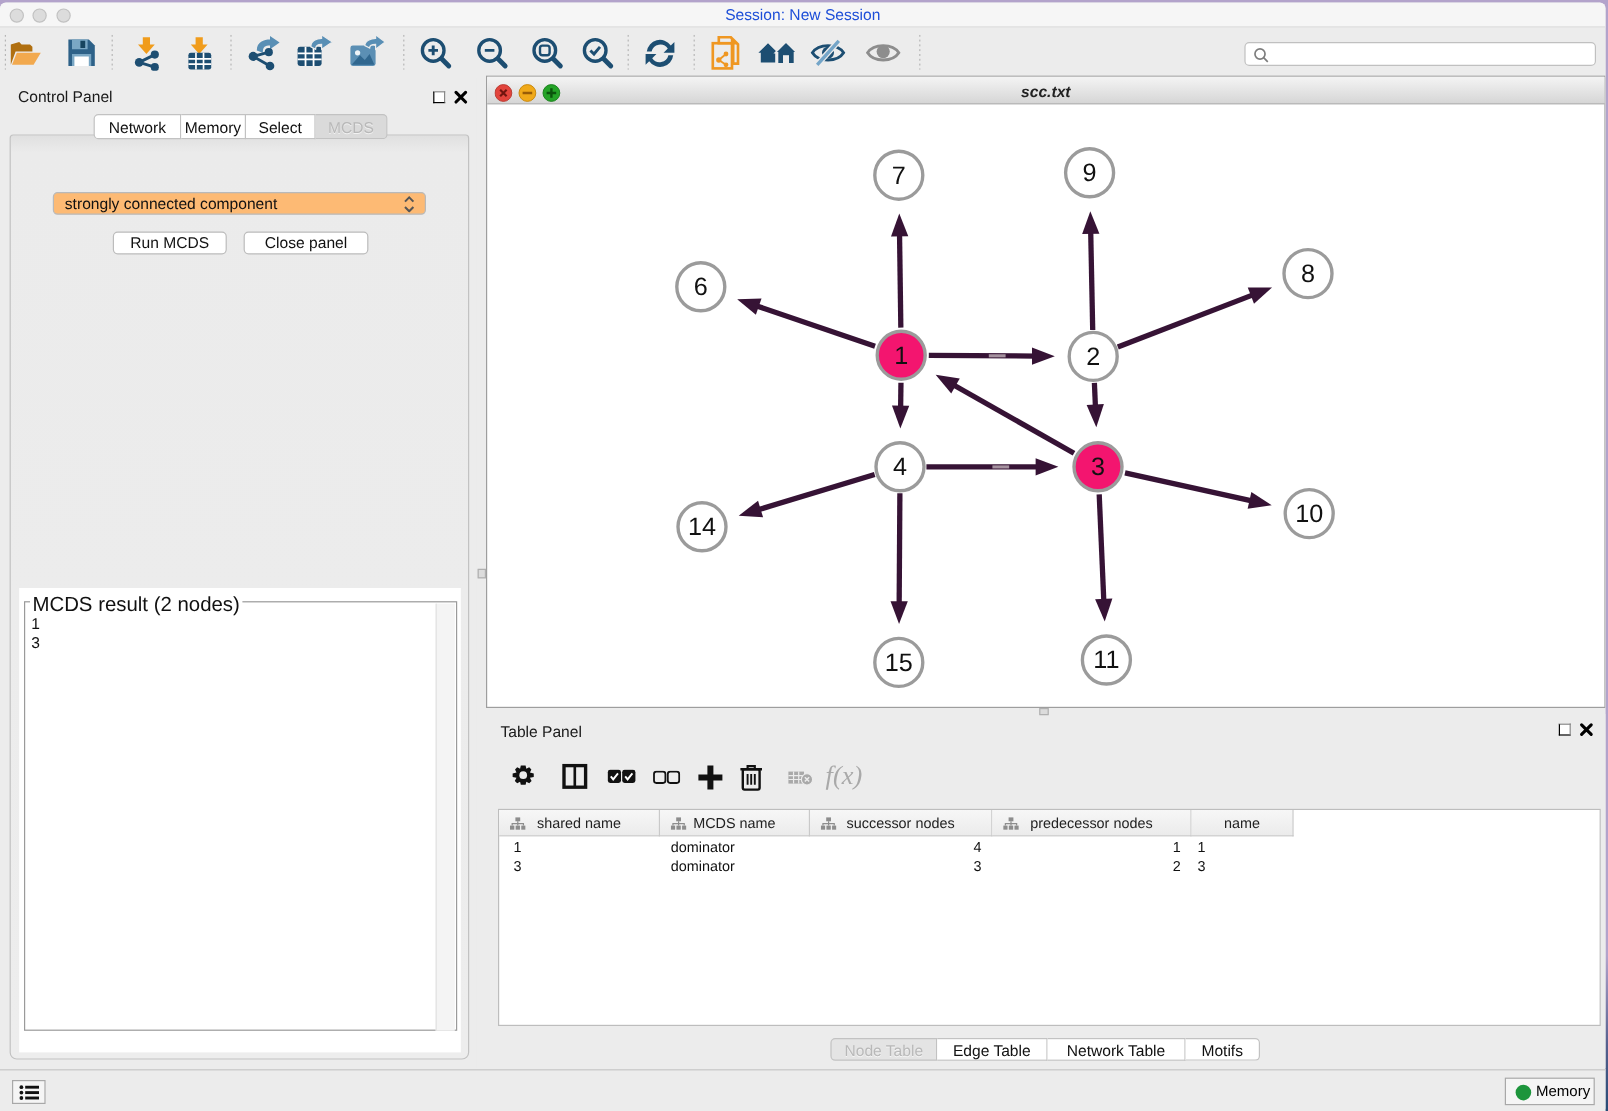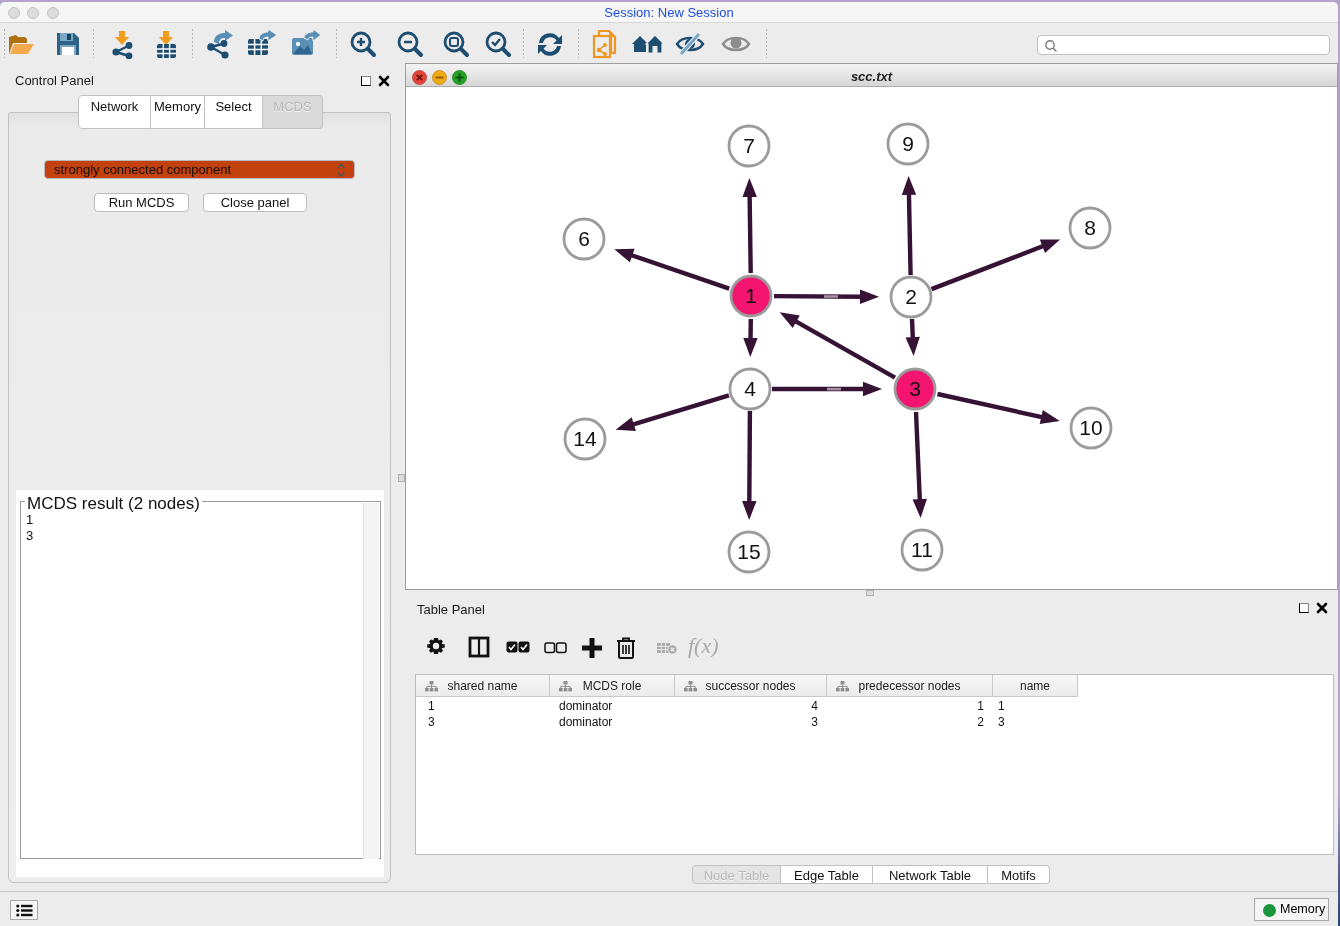--- a/index.html
+++ b/index.html
@@ -12,23 +12,23 @@
 #toolbar { position:absolute; left:0; top:21px; width:1338px; height:42px; background:#ececec; }
 .tbi { position:absolute; top:7px; }
 .tsep { position:absolute; top:6px; width:1px; height:29px; background-image:linear-gradient(#b5b5b5 40%, rgba(0,0,0,0) 40%); background-size:1px 4px; }
 #search { position:absolute; left:1037px; top:12px; width:293px; height:20px; background:#fff; border:1px solid #c0c0c0; border-radius:4px; }
 
 #cpanel { position:absolute; left:0; top:63px; width:397px; height:825px; background:#ececec; }
 #cphead { position:absolute; left:15px; top:8px; font-size:13px; color:#1a1a1a; }
 .flt { position:absolute; width:10px; height:10px; border:1.6px solid #000; border-top-color:#888; border-right-color:#888; background:#fff; }
 .clx { position:absolute; font-size:13px; font-weight:bold; color:#000; }
 #cptabbox { position:absolute; left:8px; top:47px; width:383px; height:771px; border:1px solid #c2c2c2; border-radius:3px 3px 6px 6px; background:linear-gradient(180deg,#e0e0e0 0,#ebebeb 14px,#ededed 100%); }
-.tab { position:absolute; top:30px; height:34px; font-size:13px; text-align:center; line-height:21px; color:#111; background:#fff; border:1px solid #c2c2c2; border-left:none; }
+.tab { position:absolute; top:30px; height:21px; font-size:13px; text-align:center; line-height:21px; color:#111; background:#fff; border:1px solid #c2c2c2; border-left:none; }
 #optlabel { position:absolute; left:0; top:72px; width:397px; text-align:center; font-size:13px; color:#1a1a1a; }
-#dropdown { position:absolute; left:44px; top:95px; width:311px; height:19px; background:#c2410c; border:1px solid #b9b9b9; border-radius:4px; font-size:13px; line-height:17px; padding-left:9px; color:#111; }
+#dropdown { position:absolute; left:44px; top:95px; width:311px; height:19px; background:#fdba74; border:1px solid #b9b9b9; border-radius:4px; font-size:13px; line-height:17px; padding-left:9px; color:#111; }
 .btn { position:absolute; height:19px; background:#fff; border:1px solid #bcbcbc; border-radius:4px; font-size:13px; text-align:center; line-height:17px; color:#111; }
 #mcdswhite { position:absolute; left:16px; top:425px; width:368px; height:387px; background:#fff; }
 #mcdsfs { position:absolute; left:4px; top:11px; width:361px; height:358px; border:1px solid #9a9a9a; }
 #mcdsleg { position:absolute; left:4px; top:-8px; background:#fff; font-size:17px; color:#111; padding:0 2px; white-space:nowrap; }
 #mcdstext { position:absolute; left:5px; top:10px; font-size:13px; color:#111; line-height:16px; }
 #mcdssb { position:absolute; right:1px; top:1px; width:16px; height:356px; background:#f4f4f4; border-left:1px solid #e2e2e2; }
 
 #netframe { position:absolute; left:405px; top:61px; width:933px; height:527px; border:1px solid #9e9e9e; background:#fff; }
 #nettitle { position:absolute; left:0; top:0; width:931px; height:23px; background:linear-gradient(180deg,#f4f4f4,#d6d6d6); border-bottom:1px solid #ababab; }
 #netname { position:absolute; top:5px; left:0; width:931px; text-align:center; font-size:13px; font-weight:bold; color:#222;font-style:italic; }
@@ -315,21 +315,21 @@
     </svg>
     <svg style="position:absolute; left:251px; top:47px;" width="22" height="13" viewBox="0 0 22 13">
       <rect x="1" y="1" width="13" height="10" fill="#a9a9a9"></rect>
       <path d="M1 4.3 L14 4.3 M1 7.6 L14 7.6 M5.3 1 L5.3 11 M9.6 1 L9.6 11" stroke="#ececec" stroke-width="1"></path>
       <circle cx="16.5" cy="7.5" r="4.7" fill="#a9a9a9" stroke="#ececec" stroke-width="1"></circle>
       <path d="M14.7 5.7 L18.3 9.3 M18.3 5.7 L14.7 9.3" stroke="#ececec" stroke-width="1.3"></path>
     </svg>
     <div style="position:absolute; left:283px; top:38px; font-family:'Liberation Serif',serif; font-style:italic; font-size:22px; color:#a9a9a9;">f(x)</div>
     <div id="ttable">
       <div class="thc" style="left:0; width:134px;">shared name</div>
-      <div class="thc" style="left:134px; width:125px;">MCDS role</div>
+      <div class="thc" style="left:134px; width:125px;">MCDS name</div>
       <div class="thc" style="left:259px; width:152px;">successor nodes</div>
       <div class="thc" style="left:411px; width:166px;">predecessor nodes</div>
       <div class="thc" style="left:577px; width:85px;">name</div>
       <svg class="hic" style="position:absolute;left:9px;top:6px;" width="13" height="11" viewBox="0 0 13 11">
           <g fill="#8d8d8d">
             <rect x="4.5" y="0" width="4" height="3.4"></rect>
             <rect x="0" y="7" width="3.6" height="3.4"></rect>
             <rect x="4.7" y="7" width="3.6" height="3.4"></rect>
             <rect x="9.4" y="7" width="3.6" height="3.4"></rect>
             <path d="M6.5 3.4 L6.5 5.4 M1.8 7 L1.8 5.4 L11.2 5.4 L11.2 7 M6.5 5.4 L6.5 7" stroke="#8d8d8d" stroke-width="1" fill="none"></path>

